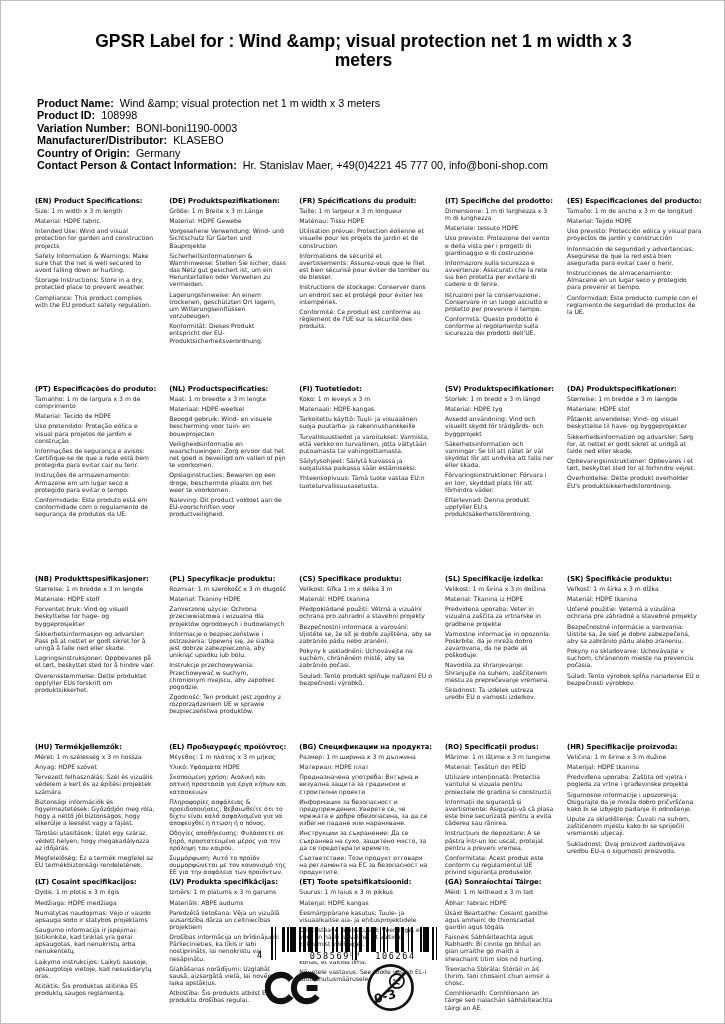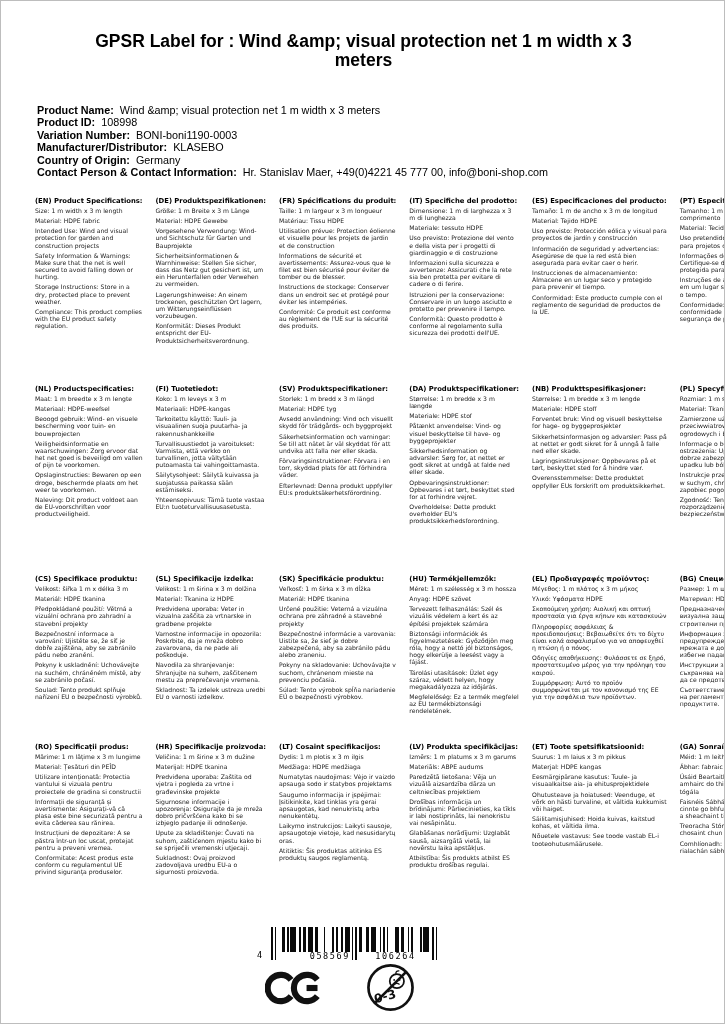--- a/index.html
+++ b/index.html
@@ -8,28 +8,28 @@
     background:#ffffff;border:1px solid #bdbdbd;box-sizing:border-box;
     font-family:"DejaVu Sans",sans-serif;color:#111;overflow:hidden;
   }
   .title{
     position:absolute;top:31px;left:65px;width:595px;
     font-family:"Liberation Sans",sans-serif;
     font-size:17.5px;line-height:19px;font-weight:bold;
     text-align:center;color:#000;
   }
   .info{
-    position:absolute;top:103px;left:36px;width:655px;
+    position:absolute;top:96px;left:36px;width:655px;
     font-family:"Liberation Sans",sans-serif;
     font-size:10.8px;line-height:12.4px;color:#000;
   }
   .info-row b{font-weight:bold;}
   .grid{
     position:absolute;top:196px;left:34px;width:661px;
-    display:grid;grid-template-columns:repeat(6,1fr);
+    display:grid;grid-template-columns:repeat(5,1fr);
     grid-template-rows:188px 190px 168px auto;
     column-gap:13px;
   }
   .cell{overflow:visible;}
   .cell-h{
     font-size:6.8px;font-weight:bold;line-height:8px;
     white-space:nowrap;margin:0 0 2px 0;color:#000;
   }
   .cell p{
     font-size:6.1px;line-height:7.15px;margin:0 0 3px 0;

